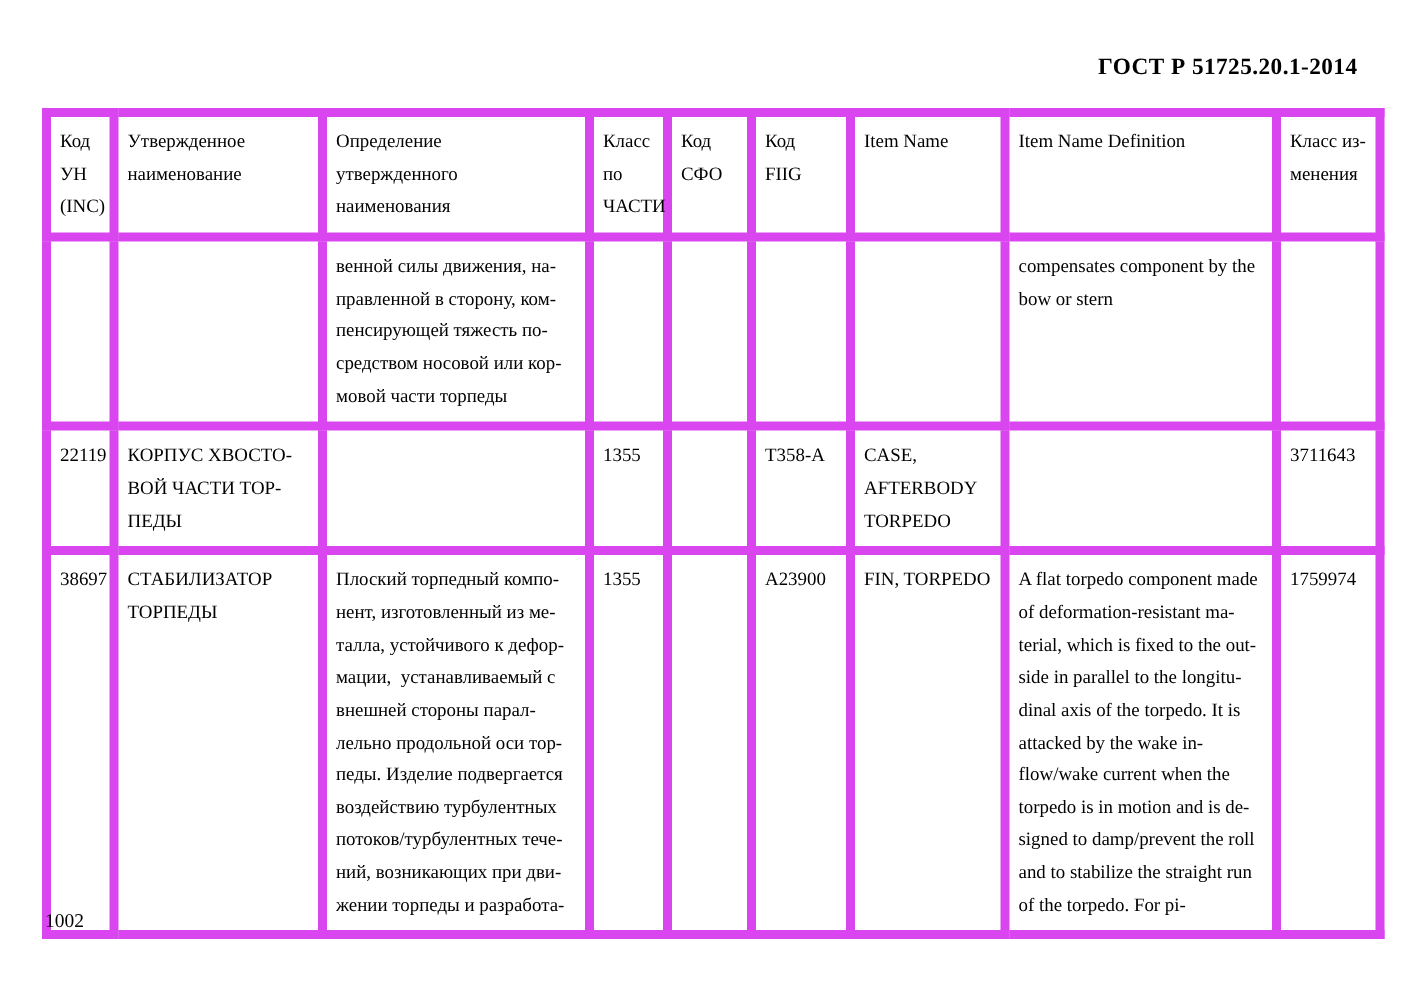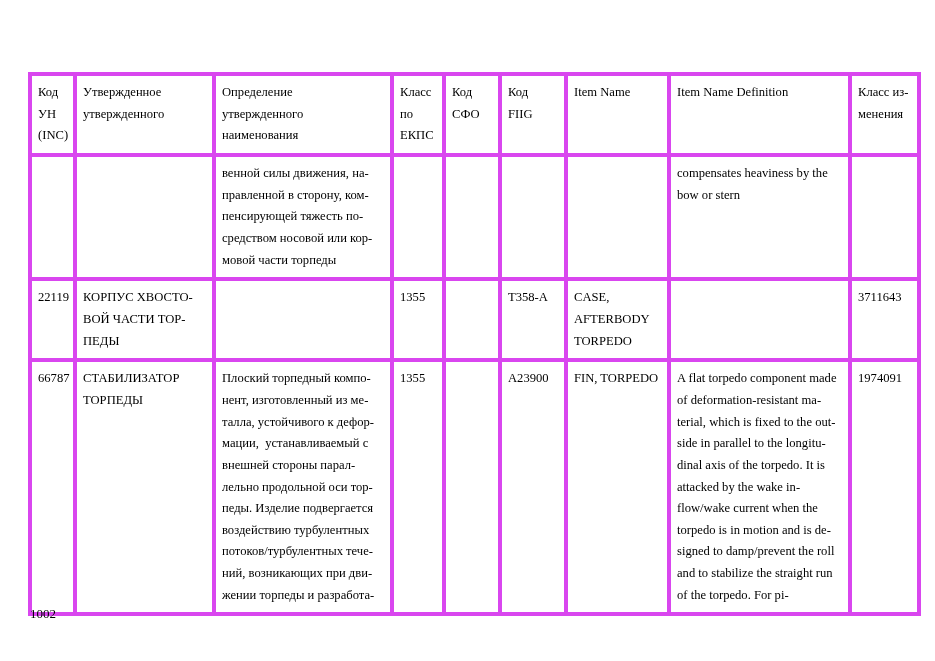--- a/index.html
+++ b/index.html
@@ -33,21 +33,21 @@
   }
   table.main-table {
     position: absolute;
     left: 28px;
     top: 72px;
     border-collapse: collapse;
     table-layout: fixed;
     width: 889px;
   }
   table.main-table td, table.main-table th {
-    border: 4px solid #d946ef;
+    border: 6px solid #d946ef;
     vertical-align: top;
     padding: 6px 5px 6px 6px;
     font-size: 12.6px;
     line-height: 1.72;
     font-family: "Liberation Serif", serif;
     text-align: left;
     font-weight: normal;
   }
   thead td {
     font-weight: bold;
@@ -72,20 +72,21 @@
     font-size: 13px;
     font-family: "Liberation Serif", serif;
     text-align: right;
   }
 </style>
 </head>
 <body>
 
 <div class="page">
 
+  <div class="doc-header">ГОСТ Р 51725.20.1-2014</div>
 
   <table class="main-table">
     <colgroup>
       <col class="col-inc">
         <col class="col-name">
         <col class="col-def">
         <col class="col-class">
       <col class="col-sfo">
         <col class="col-fiig">
         <col class="col-iname">
@@ -94,31 +95,31 @@
     </colgroup>
     <thead>
       <tr>
         <td>
             <span class="cell-line">Код
 УН
 (INC)</span>
           </td>
         <td>
             <span class="cell-line">Утвержденное
-утвержденного</span>
+наименование</span>
           </td>
         <td>
             <span class="cell-line">Определение
 утвержденного
 наименования</span>
           </td>
         <td>
             <span class="cell-line">Класс
 по
-ЕКПС</span>
+ЧАСТИ</span>
           </td>
         <td>
             <span class="cell-line">Код
 СФО</span>
           </td>
         <td>
             <span class="cell-line">Код
 FIIG</span>
           </td>
         <td>
@@ -154,21 +155,21 @@
         <td>
             <span class="cell-line"></span>
           </td>
         <td>
             <span class="cell-line"></span>
           </td>
         <td>
             <span class="cell-line"></span>
           </td>
         <td>
-            <span class="cell-line">compensates heaviness by the
+            <span class="cell-line">compensates component by the
 bow or stern</span>
           </td>
         <td>
             <span class="cell-line"></span>
           </td>
       </tr>
       <tr>
         <td>
             <span class="cell-line">22119</span>
           </td>
@@ -196,21 +197,21 @@
           </td>
         <td>
             <span class="cell-line"></span>
           </td>
         <td>
             <span class="cell-line">3711643</span>
           </td>
       </tr>
       <tr>
         <td>
-            <span class="cell-line">66787</span>
+            <span class="cell-line">38697</span>
           </td>
         <td>
             <span class="cell-line">СТАБИЛИЗАТОР
 ТОРПЕДЫ</span>
           </td>
         <td>
             <span class="cell-line">Плоский торпедный компо-
 нент, изготовленный из ме-
 талла, устойчивого к дефор-
 мации,  устанавливаемый с
@@ -241,21 +242,21 @@
 side in parallel to the longitu-
 dinal axis of the torpedo. It is
 attacked by the wake in-
 flow/wake current when the
 torpedo is in motion and is de-
 signed to damp/prevent the roll
 and to stabilize the straight run
 of the torpedo. For pi-</span>
           </td>
         <td>
-            <span class="cell-line">1974091</span>
+            <span class="cell-line">1759974</span>
           </td>
       </tr>
     </tbody>
   </table>
 
   <div class="page-number">1002</div>
 
 </div>
 
 </body></html>

